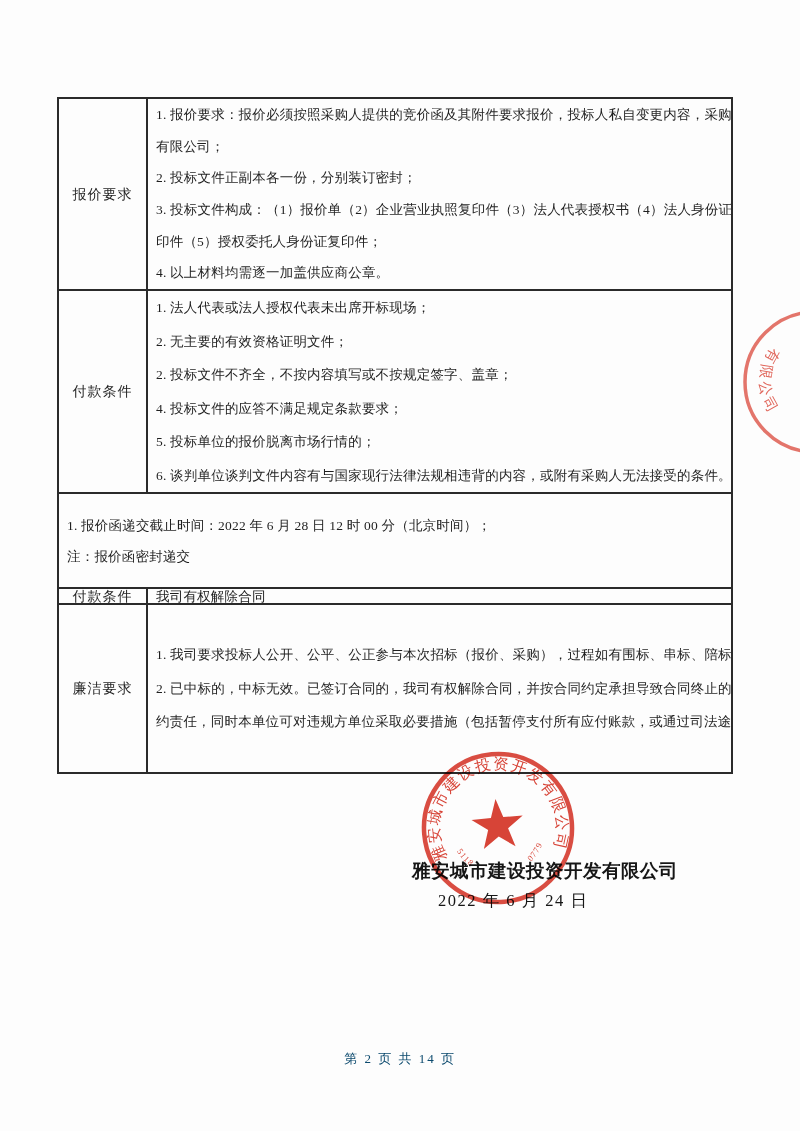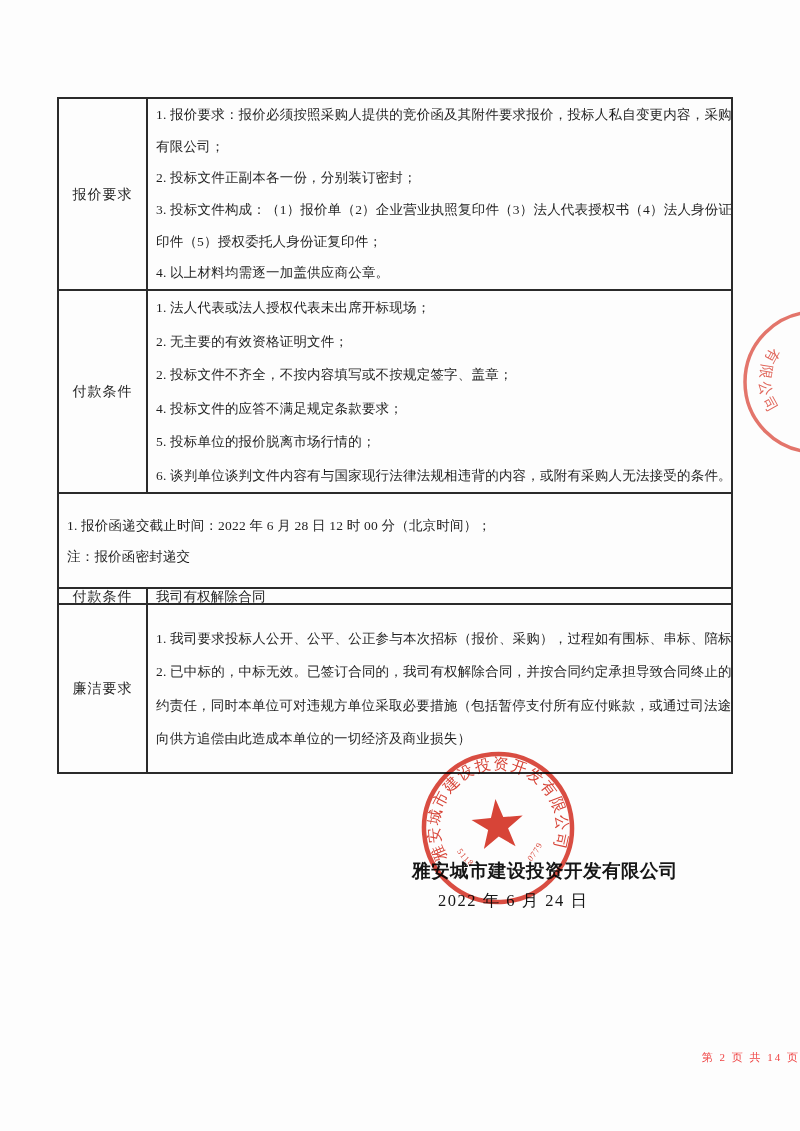--- a/index.html
+++ b/index.html
@@ -32,22 +32,22 @@
 
   .company-line{
     position:absolute;left:412px;top:858px;font-size:18.5px;font-weight:600;
     letter-spacing:0.5px;color:#161616;white-space:nowrap;
   }
   .date-line{
     position:absolute;left:438px;top:890px;font-size:16.5px;
     letter-spacing:1.5px;color:#161616;white-space:nowrap;
   }
   .footer{
-    position:absolute;left:0;top:1050px;width:100%;text-align:right;
-    font-size:11px;letter-spacing:2px;color:#ef4444;
+    position:absolute;left:0;top:1050px;width:100%;text-align:center;
+    font-size:13px;letter-spacing:2px;color:#0c4a6e;
   }
   .seal-main{
     position:absolute;left:414px;top:744px;width:168px;height:168px;
     mix-blend-mode:multiply;opacity:0.92;
   }
   .seal-partial{
     position:absolute;left:715px;top:298px;width:85px;height:188px;
     mix-blend-mode:multiply;opacity:0.85;
   }
 </style>
@@ -95,21 +95,20 @@
         <div class="line">我司有权解除合同</div>
       </div>
     </div>
 
     <div class="t-row r5">
       <div class="label-cell">廉洁要求</div>
       <div class="content-cell">
         <div class="line">1. 我司要求投标人公开、公平、公正参与本次招标（报价、采购），过程如有围标、串标、陪标、</div>
         <div class="line">2. 已中标的，中标无效。已签订合同的，我司有权解除合同，并按合同约定承担导致合同终止的违</div>
         <div class="line">约责任，同时本单位可对违规方单位采取必要措施（包括暂停支付所有应付账款，或通过司法途径</div>
-        <div class="line">向供方追偿由此造成本单位的一切经济及商业损失）</div>
       </div>
     </div>
 
   </div>
 
   <div class="company-line">雅安城市建设投资开发有限公司</div>
   <div class="date-line">2022 年 6 月 24 日</div>
 
   <svg class="seal-main" viewBox="0 0 168 168">
     <g transform="rotate(-5 84 84)" fill="none">

